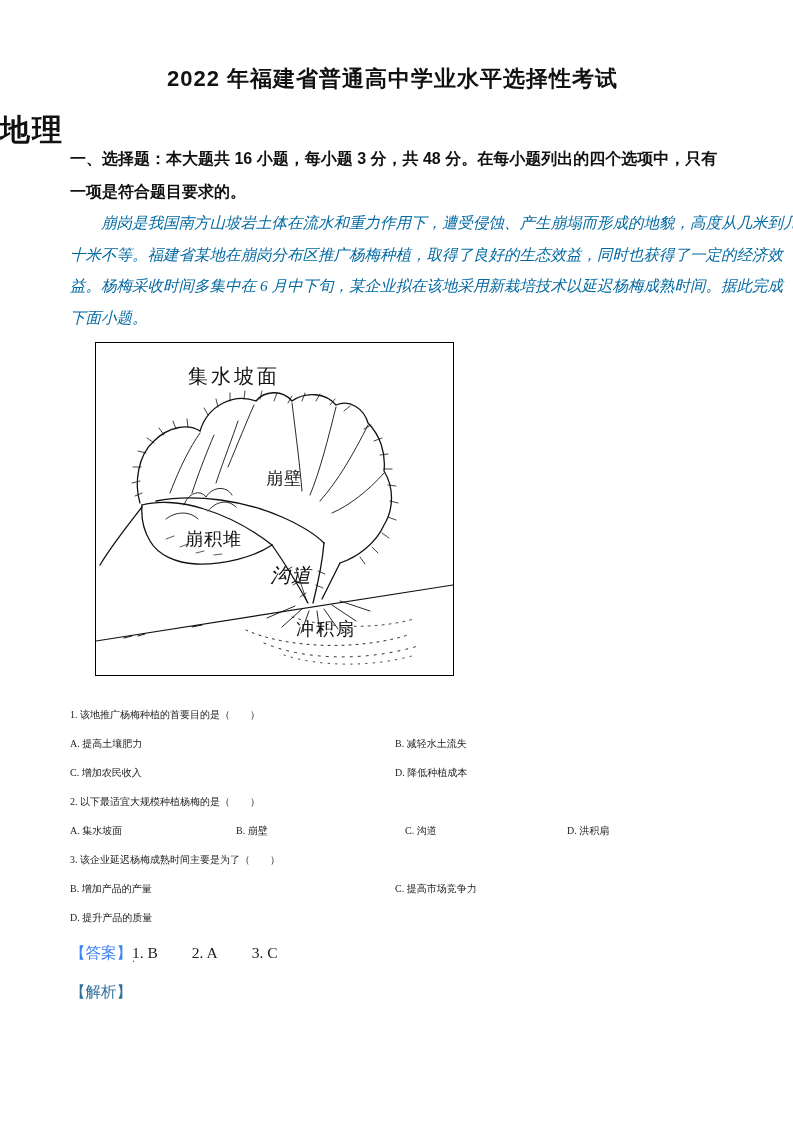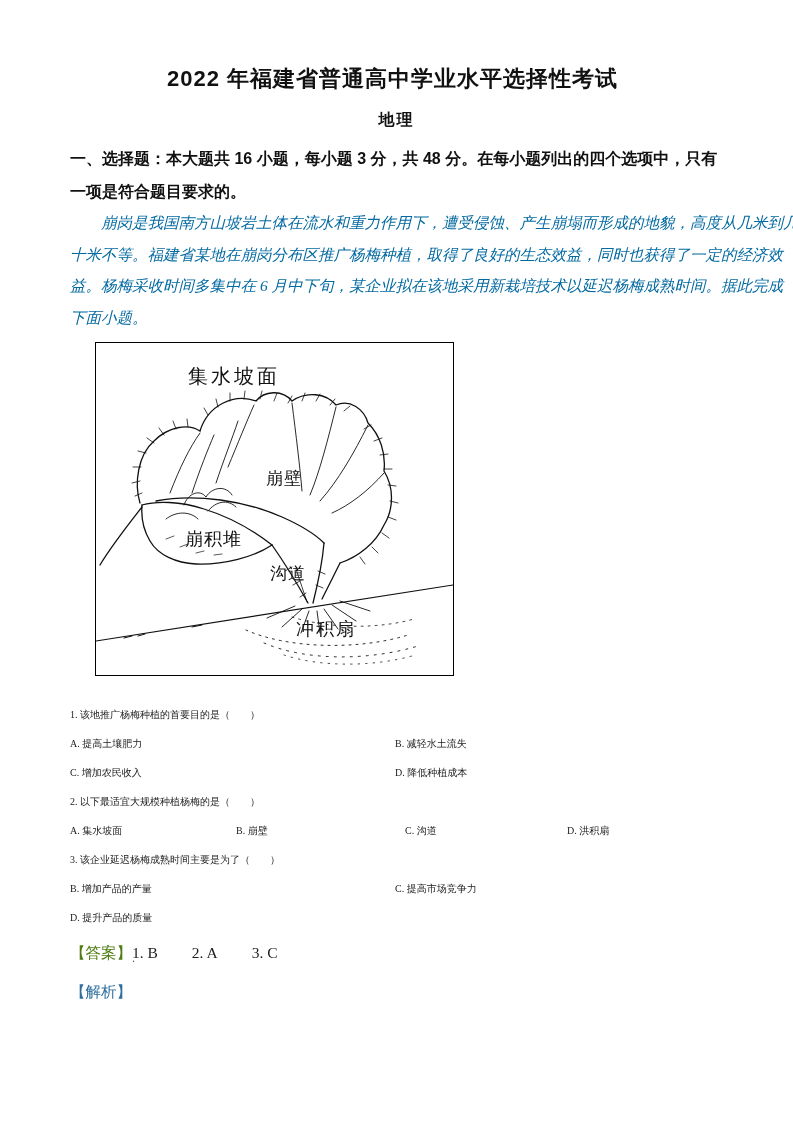--- a/index.html
+++ b/index.html
@@ -14,23 +14,22 @@
   }
   .doc-title{
     position:absolute;top:64px;left:0;right:8px;
     text-align:center;
     font-family:"Liberation Sans", sans-serif;
     font-weight:700;font-size:22px;letter-spacing:1px;
     color:#111;
   }
   .doc-subject{
     position:absolute;top:110px;left:0;right:0;
-    text-align:center;
     font-family:"Liberation Sans", sans-serif;
-    font-weight:700;font-size:16px;letter-spacing:2px;
+    font-weight:700;font-size:30px;letter-spacing:2px;
     color:#111;
   }
   .section-head{
     position:absolute;top:142px;left:70px;width:655px;
     font-family:"Liberation Sans", sans-serif;
     font-weight:700;font-size:16px;line-height:33px;
     color:#111;
   }
   .passage{
     position:absolute;top:207px;left:70px;width:655px;
@@ -48,35 +47,35 @@
   }
   .figure svg{position:absolute;top:0;left:0;}
   .fig-label{
     position:absolute;
     font-family:"Liberation Serif", serif;
     color:#111;white-space:nowrap;
   }
   .fl-catchment{left:92px;top:20px;font-size:20px;letter-spacing:3px;}
   .fl-scarp{left:170px;top:124px;font-size:17px;letter-spacing:1px;}
   .fl-colluvium{left:89px;top:184px;font-size:18px;letter-spacing:1px;}
-  .fl-channel{left:174px;top:219px;font-size:17px;letter-spacing:1px;}
+  .fl-channel{left:174px;top:219px;font-size:20px;letter-spacing:1px;font-style:italic;}
   .fl-fan{left:200px;top:274px;font-size:18px;letter-spacing:2px;}
   .questions{
     position:absolute;top:692px;left:70px;width:655px;
     font-size:10px;line-height:29px;color:#1c1c1c;margin-top:8px;
   }
   .q-row{height:29px;}
   .opt-grid-2{display:grid;grid-template-columns:325px auto;height:58px;}
   .opt-grid-4{display:grid;grid-template-columns:166px 169px 162px auto;height:29px;}
   .opt-cell{height:29px;white-space:nowrap;}
   .answers{
     position:absolute;top:938px;left:70px;width:655px;
     font-size:15.5px;line-height:29px;white-space:nowrap;
   }
-  .answers .ans-label{color:#4d7c0f;}
+  .answers .ans-label{color:#3b82f6;}
   .answers .ans-item{color:#1c1c1c;margin-right:34px;}
   .artifact-dot{
     position:absolute;top:952px;left:132px;
     font-size:12px;color:#555;line-height:12px;
   }
   .analysis{
     position:absolute;top:977px;left:70px;
     font-size:15.5px;line-height:29px;
     color:#2e6f9e;white-space:nowrap;
   }

